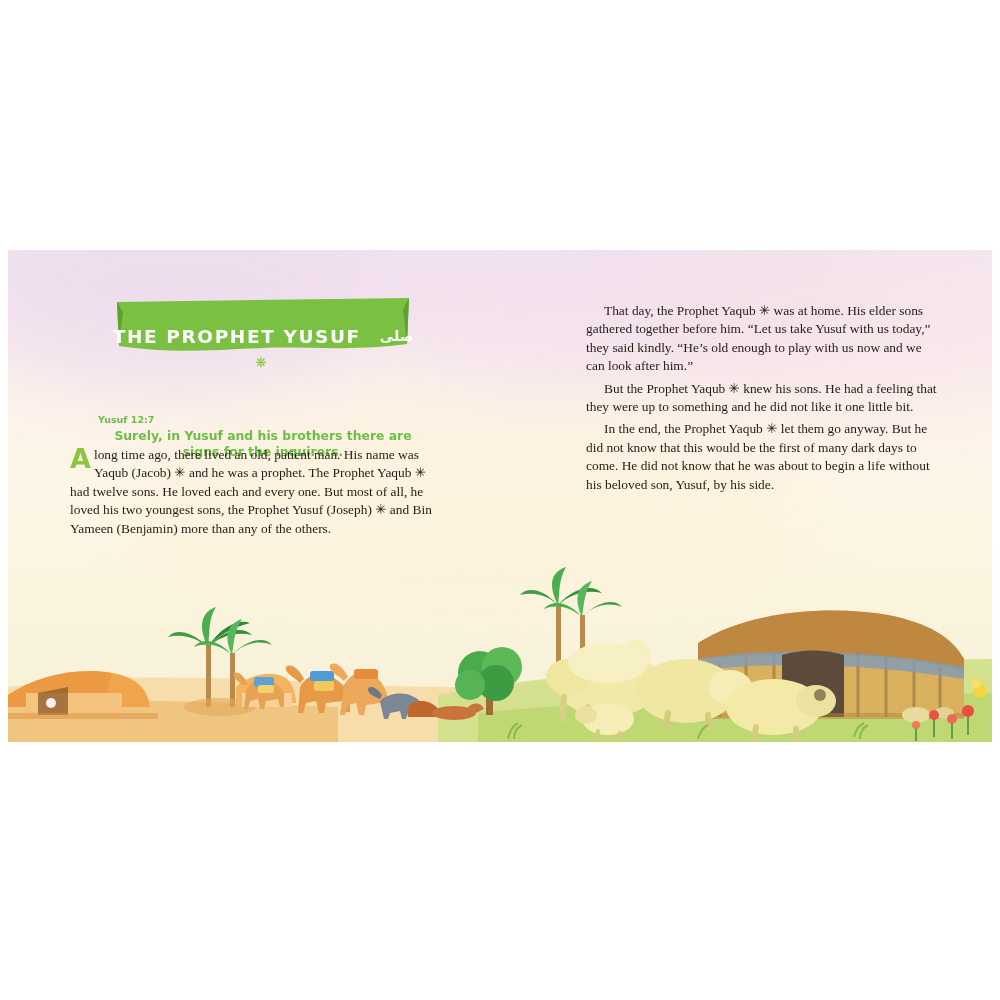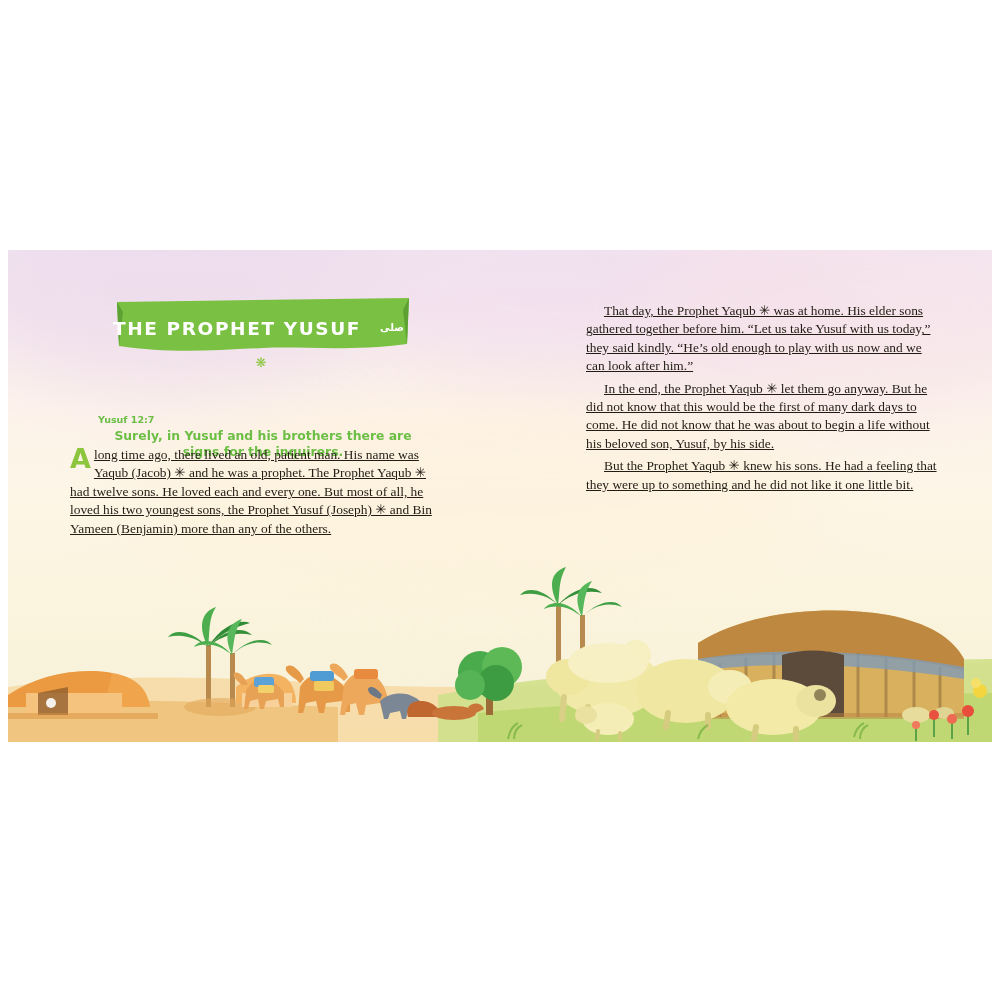--- a/index.html
+++ b/index.html
@@ -34,37 +34,37 @@
   .ribbon {
     position: absolute;
     left: 105px;
     top: 46px;
     width: 300px;
     height: 56px;
   }
   .ribbon svg { display: block; }
   .ribbon-text {
     position: absolute;
-    left: 0; top: 4px;
+    left: 0; top: 12px;
     width: 300px;
     height: 56px;
     display: flex;
     align-items: center;
-    justify-content: flex-start;
+    justify-content: center;
     color: #ffffff;
     font-family: "DejaVu Sans", sans-serif;
     font-weight: bold;
     font-size: 18.5px;
     letter-spacing: 1.6px;
     text-transform: uppercase;
     white-space: nowrap;
     gap: 16px;
   }
   .pbuh {
-    font-size: 10px;
+    font-size: 14px;
     line-height: 1;
     vertical-align: 4px;
     letter-spacing: 0;
     margin-left: 3px;
     font-family: "DejaVu Sans", sans-serif;
   }
 
   .flower-orn {
     position: absolute;
     left: 246px;
@@ -103,21 +103,20 @@
   }
 
   
   .col {
     position: absolute;
     color: #221c15;
     font-family: "Liberation Serif", serif;
     font-size: 13.4px;
     line-height: 18.4px;
     text-align: left;
-    text-decoration: underline;
   }
   .col p { margin: 0 0 4px 0; text-indent: 18px; }
   .col p.first { text-indent: 0; }
   .col-left { left: 62px; top: 196px; width: 372px; }
   .col-right { left: 578px; top: 52px; width: 352px; }
 
   .dropcap {
     float: left;
     color: #8cc63f;
     font-family: "DejaVu Sans", sans-serif;
@@ -163,22 +162,22 @@
 
   <div class="verse">Surely, in Yusuf and his brothers there are signs for the inquirers.</div>
   <div class="verse-ref">Yusuf 12:7</div>
 
   <div class="col col-left">
     <p class="first"><span class="dropcap">A</span><span>long time ago, there lived an old, patient man. His name was Yaqub (Jacob) ✳ and he was a prophet. The Prophet Yaqub ✳ had twelve sons. He loved each and every one. But most of all, he loved his two youngest sons, the Prophet Yusuf (Joseph) ✳ and Bin Yameen (Benjamin) more than any of the others.</span></p>
   </div>
 
   <div class="col col-right">
     <p><span>That day, the Prophet Yaqub ✳ was at home. His elder sons gathered together before him. “Let us take Yusuf with us today,” they said kindly. “He’s old enough to play with us now and we can look after him.”</span></p>
+    <p><span>But the Prophet Yaqub ✳ knew his sons. He had a feeling that they were up to something and he did not like it one little bit.</span></p>
     <p><span>In the end, the Prophet Yaqub ✳ let them go anyway. But he did not know that this would be the first of many dark days to come. He did not know that he was about to begin a life without his beloved son, Yusuf, by his side.</span></p>
-    <p><span>But the Prophet Yaqub ✳ knew his sons. He had a feeling that they were up to something and he did not like it one little bit.</span></p>
   </div>
 
   <svg class="illus" viewBox="0 0 984 175" xmlns="http://www.w3.org/2000/svg">
 
     <path d="M0,120 C120,104 240,112 360,118 C520,126 700,108 984,96 L984,175 L0,175 Z" fill="#f6d9a2" opacity="0.85"></path>
     <path d="M430,128 C560,104 700,96 984,92 L984,175 L430,175 Z" fill="#cfe08a" opacity="0.9"></path>
     <path d="M0,140 C100,128 200,136 330,140 L330,175 L0,175 Z" fill="#eec27a" opacity="0.9"></path>
     <path d="M470,146 C600,132 760,130 984,126 L984,175 L470,175 Z" fill="#b9d66b" opacity="0.75"></path>
 
     <g>

